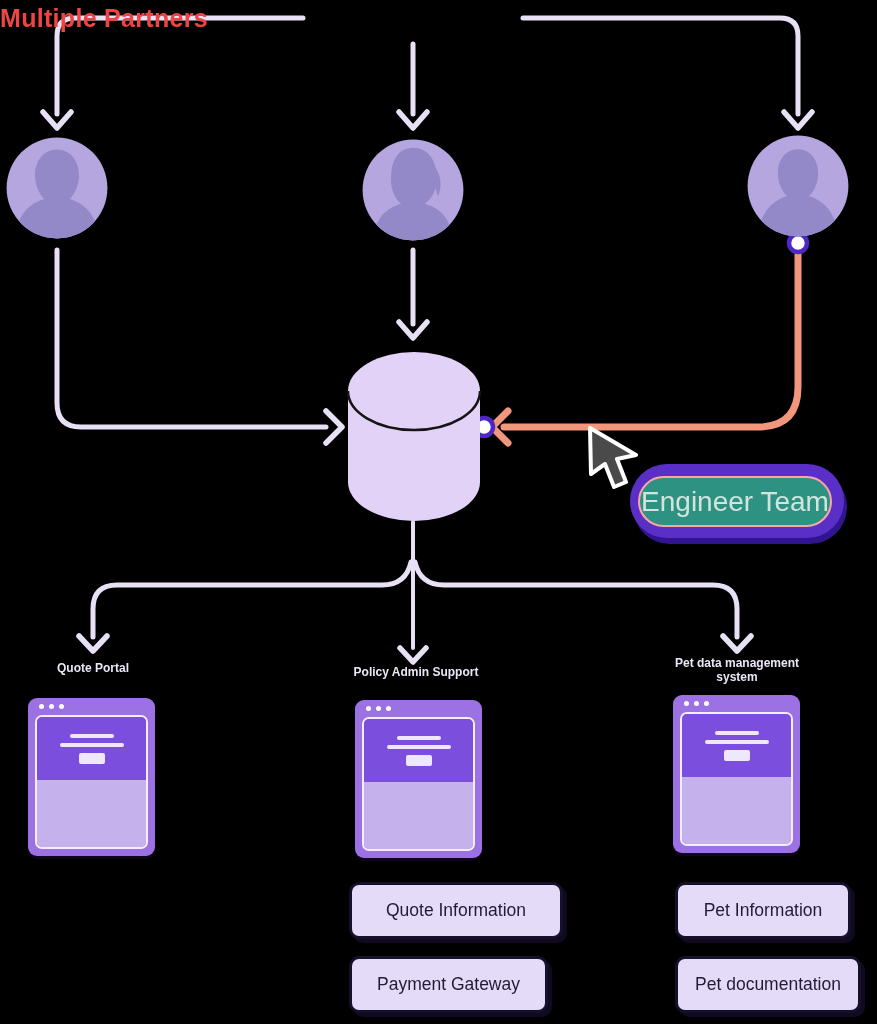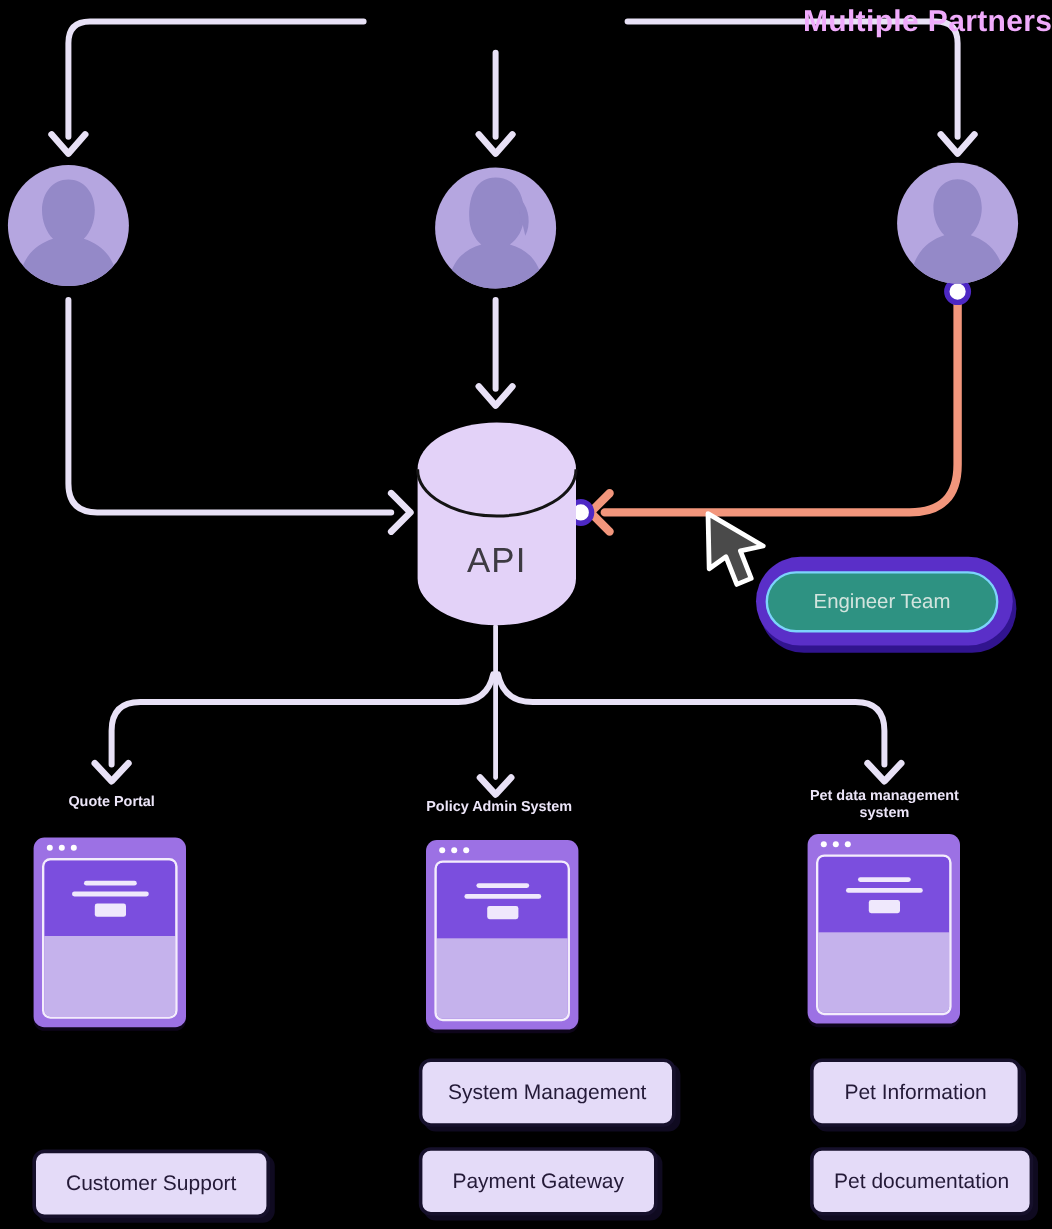--- a/index.html
+++ b/index.html
@@ -12,22 +12,22 @@
   
   svg.connectors{position:absolute;left:0;top:0;z-index:1;}
   .lav{stroke:var(--connector,#e8e1f6);stroke-width:5;fill:none;stroke-linecap:round;stroke-linejoin:round;}
   .lav-thin{stroke:var(--connector,#e8e1f6);stroke-width:4;fill:none;stroke-linecap:round;}
   .chev{stroke:var(--connector,#e8e1f6);stroke-width:5.5;fill:none;stroke-linecap:round;stroke-linejoin:round;}
   .orange{stroke:var(--highlight-connector,#f2967c);stroke-width:7;fill:none;stroke-linecap:round;}
   .orange-chev{stroke:var(--highlight-connector,#f2967c);stroke-width:7;fill:none;stroke-linecap:round;stroke-linejoin:round;}
   .conn-pt{fill:#ffffff;stroke:var(--connection-ring,#4d28c4);stroke-width:4.5;}
   
   .title{
-    left:0;right:0;top:4px;text-align:right;z-index:2;
-    color:#f0abfc;font-size:25px;font-weight:bold;letter-spacing:.3px;
+    left:0;right:0;top:4px;text-align:left;z-index:2;
+    color:#ef4444;font-size:25px;font-weight:bold;letter-spacing:.3px;
   }
   
   .avatar{z-index:2;width:110px;height:110px;}
   .avatar .bg{fill:var(--avatar-fill,#b5a6e0);}
   .avatar .person{fill:var(--avatar-silhouette,#9489c8);}
   
   .api-svg{z-index:2;}
   .cyl{fill:var(--api-fill,#e3d2f8);}
   .cyl-edge{fill:none;stroke:#141414;stroke-width:2.5;}
   .api-label{
@@ -35,23 +35,23 @@
     color:#3d3a42;font-size:29px;letter-spacing:1px;
   }
   
   .badge-outer{
     left:630px;top:464px;width:214px;height:74px;z-index:3;
     background:var(--badge-border,#5a2fc8);border-radius:40px;
     box-shadow:3px 6px 0 #31148f;
   }
   .badge-inner{
     position:absolute;left:8px;top:12px;right:12px;bottom:11px;
-    background:var(--badge-fill,#2e9282);border:2px solid #7dd3fc;border-radius:28px;
+    background:var(--badge-fill,#2e9282);border:2px solid #fca5a5;border-radius:28px;
     display:flex;align-items:center;justify-content:center;
-    color:#d2e4de;font-size:17px;
+    color:#d2e4de;font-size:28px;
   }
   
   .cursor{z-index:5;left:586px;top:424px;filter:drop-shadow(3px 3px 0 rgba(0,0,0,.85));}
   .cursor path{fill:#4a4a4a;stroke:#ffffff;stroke-width:4;stroke-linejoin:round;}
   
   .sys-label{
     z-index:2;width:160px;text-align:center;color:#ece5f8;
     font-size:12px;font-weight:bold;line-height:14px;
   }
   
@@ -154,32 +154,31 @@
     <g clip-path="url(#clipC)">
       <path class="person" d="M60,20 C73,20 82,31 82,46 C82,56 78,65 72,71 C90,77 102,90 104,118 L16,118 C18,90 30,77 48,71 C42,65 38,56 38,46 C38,31 47,20 60,20 Z"></path>
     </g>
   </svg>
 
   <svg class="abs api-svg" style="left:340px;top:344px" width="148" height="184" viewBox="0 0 148 184">
     <path class="cyl" d="M8,47 V138 A66,39 0 0 0 140,138 V47 A66,39 0 0 1 8,47 Z"></path>
     <ellipse class="cyl" cx="74" cy="47" rx="66" ry="39"></ellipse>
     <path class="cyl-edge" d="M8,47 A66,39 0 0 0 140,47"></path>
   </svg>
-  <div class="abs api-label">API</div>
 
   <div class="abs badge-outer">
     <div class="badge-inner">Engineer Team</div>
   </div>
 
   <svg class="abs cursor" width="60" height="70" viewBox="0 0 60 70">
     <path d="M4,4 L50,31 L31,35 L40,58 L28,63 L19,40 L5,50 Z"></path>
   </svg>
 
   <div class="abs sys-label" style="left:13px;top:661px">Quote Portal</div>
-  <div class="abs sys-label" style="left:336px;top:665px">Policy Admin System</div>
+  <div class="abs sys-label" style="left:336px;top:665px">Policy Admin Support</div>
   <div class="abs sys-label" style="left:657px;top:656px">Pet data management system</div>
 
   <div class="abs window" style="left:28px;top:698px">
     <div class="dots">
       <div class="dot"></div>
         <div class="dot"></div>
         <div class="dot"></div>
     </div>
     <div class="panel">
       <div class="panel-header">
@@ -216,19 +215,18 @@
     <div class="panel">
       <div class="panel-header">
         <div class="mock-line1"></div>
         <div class="mock-line2"></div>
         <div class="mock-btn"></div>
       </div>
       <div class="panel-body"></div>
     </div>
   </div>
 
-  <div class="abs feature" style="left:27px;top:958px;width:198px">Customer Support</div>
-  <div class="abs feature" style="left:349px;top:882px;width:214px">System Management</div>
+  <div class="abs feature" style="left:349px;top:882px;width:214px">Quote Information</div>
   <div class="abs feature" style="left:675px;top:882px;width:176px">Pet Information</div>
   <div class="abs feature" style="left:349px;top:956px;width:199px">Payment Gateway</div>
   <div class="abs feature" style="left:675px;top:956px;width:186px">Pet documentation</div>
 
 </div>
 
 </body></html>

